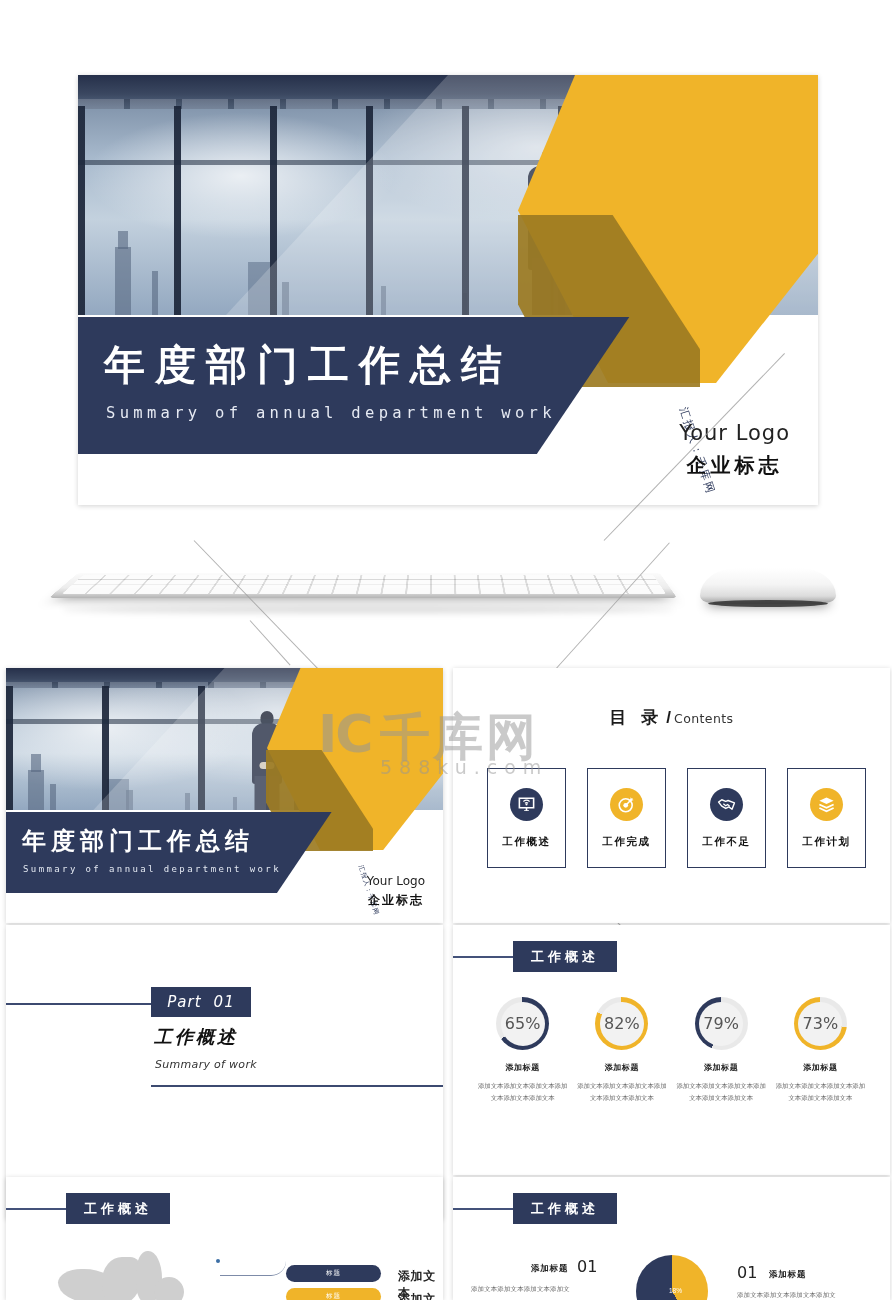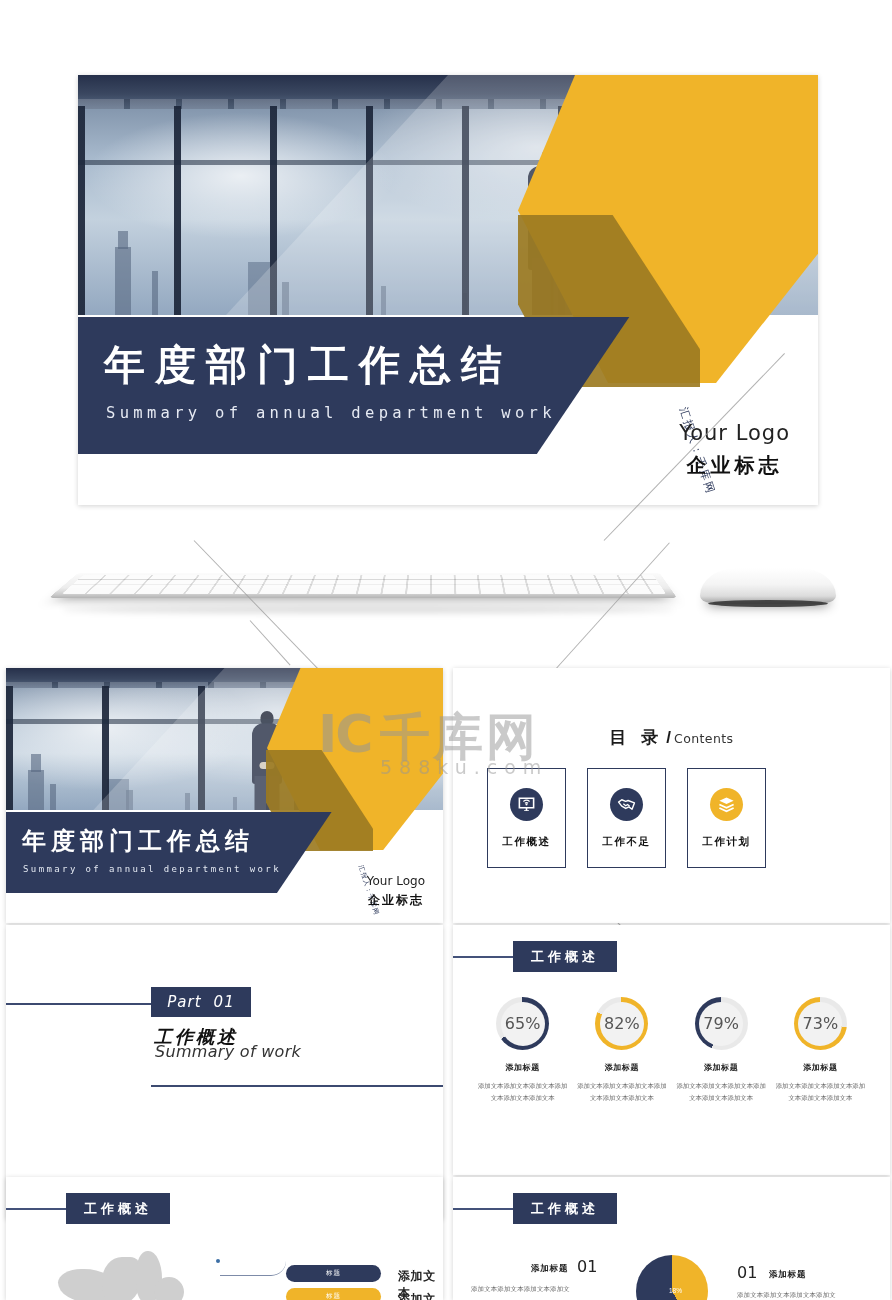--- a/index.html
+++ b/index.html
@@ -172,40 +172,40 @@
     clip-path:polygon(0 0,74.5% 0,62% 100%,0 100%);
   }
   .m-title{position:absolute;left:16px;bottom:66px;color:#fff;font-size:24px;font-weight:700;letter-spacing:5px;white-space:nowrap;font-family:"DejaVu Sans",sans-serif;}
   .m-sub{position:absolute;left:17px;bottom:49px;color:#e4e9f2;font-size:9px;letter-spacing:2.4px;white-space:nowrap;font-family:"DejaVu Sans Mono","Liberation Mono",monospace;}
   .m-rep{position:absolute;left:350px;bottom:56px;color:#2E3A5C;font-size:6.5px;letter-spacing:1px;white-space:nowrap;transform:rotate(72deg);transform-origin:left bottom;}
   .m-logo{position:absolute;right:18px;bottom:14px;text-align:center;}
   .m-logo .l1{font-size:12px;color:#222;font-family:"DejaVu Sans",sans-serif;}
   .m-logo .l2{font-size:12px;color:#111;font-weight:700;letter-spacing:2px;margin-top:4px;}
 
   
-  .toc-head{position:absolute;left:0;right:0;top:38px;text-align:center;margin-top:20px;}
+  .toc-head{position:absolute;left:0;right:0;top:38px;text-align:center;}
   .toc-head .cn{font-size:17px;font-weight:700;color:#1b1b1b;letter-spacing:5px;}
   .toc-head .sl{font-size:17px;font-weight:700;color:#1b1b1b;margin:0 3px;}
   .toc-head .en{font-size:12.5px;color:#333;letter-spacing:.4px;font-family:"DejaVu Sans",sans-serif;}
   .toc-cards{position:absolute;left:34px;top:100px;display:flex;gap:21px;}
   .toc-card{
     width:77px;height:98px;border:1px solid #2E3A5C;
     display:flex;flex-direction:column;align-items:center;justify-content:center;gap:14px;background:#fff;
   }
   .toc-ico{width:33px;height:33px;border-radius:50%;display:flex;align-items:center;justify-content:center;}
   .toc-ico svg{width:19px;height:19px;fill:#fff;}
   .ic-navy{background:#2E3A5C;}
   .ic-yel{background:#F0B429;}
   .toc-label{font-size:10.5px;font-weight:700;color:#111;letter-spacing:1.6px;}
 
   
   .p-rule-l{position:absolute;left:0;top:78px;width:145px;height:1.5px;background:#3c4a70;}
   .p-chip{position:absolute;left:145px;top:62px;width:100px;height:30px;background:#2E3A5C;color:#fff;display:flex;align-items:center;justify-content:center;gap:12px;font-size:15px;letter-spacing:1px;font-family:"DejaVu Sans",sans-serif;}
   .p-cn{position:absolute;left:148px;top:100px;font-size:18px;font-weight:700;color:#111;letter-spacing:3px;}
-  .p-en{position:absolute;left:149px;top:117px;font-size:16px;color:#333;letter-spacing:.3px;font-family:"DejaVu Sans",sans-serif;text-align:center;}
+  .p-en{position:absolute;left:149px;top:133px;font-size:11px;color:#333;letter-spacing:.3px;font-family:"DejaVu Sans",sans-serif;text-align:center;}
   .p-rule-b{position:absolute;left:145px;top:160px;right:0;height:1.5px;background:#3c4a70;}
 
   
   .k-rule{position:absolute;left:0;top:31px;width:60px;height:1.5px;background:#44527a;}
   .k-chip{position:absolute;left:60px;top:16px;width:104px;height:31px;background:#2E3A5C;color:#fff;display:flex;align-items:center;justify-content:center;font-size:13px;font-weight:700;letter-spacing:4px;}
   .kpis{position:absolute;left:20px;top:72px;right:20px;display:flex;}
   .kpi{flex:1;display:flex;flex-direction:column;align-items:center;}
   .donut{width:53px;height:53px;border-radius:50%;position:relative;display:flex;align-items:center;justify-content:center;}
   .donut .hole{width:44px;height:44px;border-radius:50%;background:#f2f2f2;display:flex;align-items:center;justify-content:center;
       font-size:16px;color:#555;font-family:"DejaVu Sans",sans-serif;}
@@ -333,20 +333,31 @@
               <path d="M9 20h6v-1H9z"></path>
               <path d="M11 16h2v4h-2z"></path>
               <circle cx="12" cy="12" r="1.3"></circle>
               <path d="M9.6 9.8a4 4 0 0 1 4.8 0l-.9 1.1a2.6 2.6 0 0 0-3 0z"></path>
               <path d="M7.6 7.6a7 7 0 0 1 8.8 0l-.9 1.1a5.6 5.6 0 0 0-7 0z"></path>
             </svg>
         </div>
         <div class="toc-label">工作概述</div>
       </div>
 
+      <div class="toc-card">
+        <div class="toc-ico ic-yel">
+          <svg viewBox="0 0 24 24">
+              <circle cx="11" cy="13" r="8.2" fill="none" stroke="#fff" stroke-width="2"></circle>
+              <circle cx="11" cy="13" r="3"></circle>
+              <path d="M12 12l7.5-7.5" stroke="#fff" stroke-width="2" fill="none"></path>
+              <path d="M17.5 2.6l.8 3 3 .8-3 .8-.8 3-.8-3-3-.8 3-.8z"></path>
+            </svg>
+        </div>
+        <div class="toc-label">工作完成</div>
+      </div>
 
       <div class="toc-card">
         <div class="toc-ico ic-navy">
           <svg viewBox="0 0 24 24">
               <path d="M2 9l4-3 5 2 3-1 8 3-3 8-4-3-4 2-5-3z" fill="none" stroke="#fff" stroke-width="1.8" stroke-linejoin="round"></path>
               <path d="M8 11l3 2.6 2.4-1.6 2.6 2.2" fill="none" stroke="#fff" stroke-width="1.6"></path>
             </svg>
         </div>
         <div class="toc-label">工作不足</div>
       </div>

